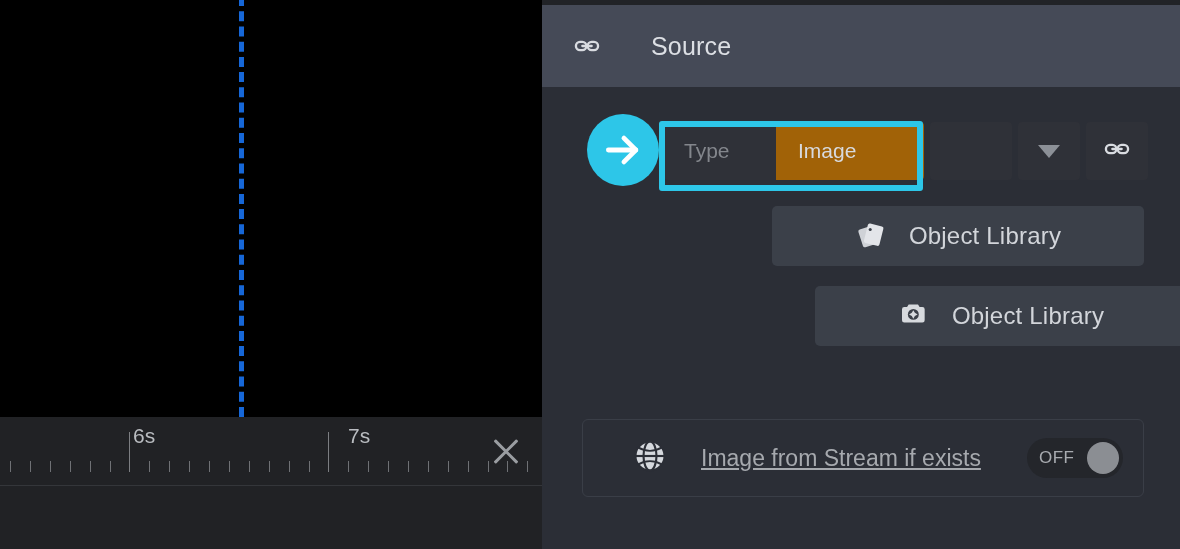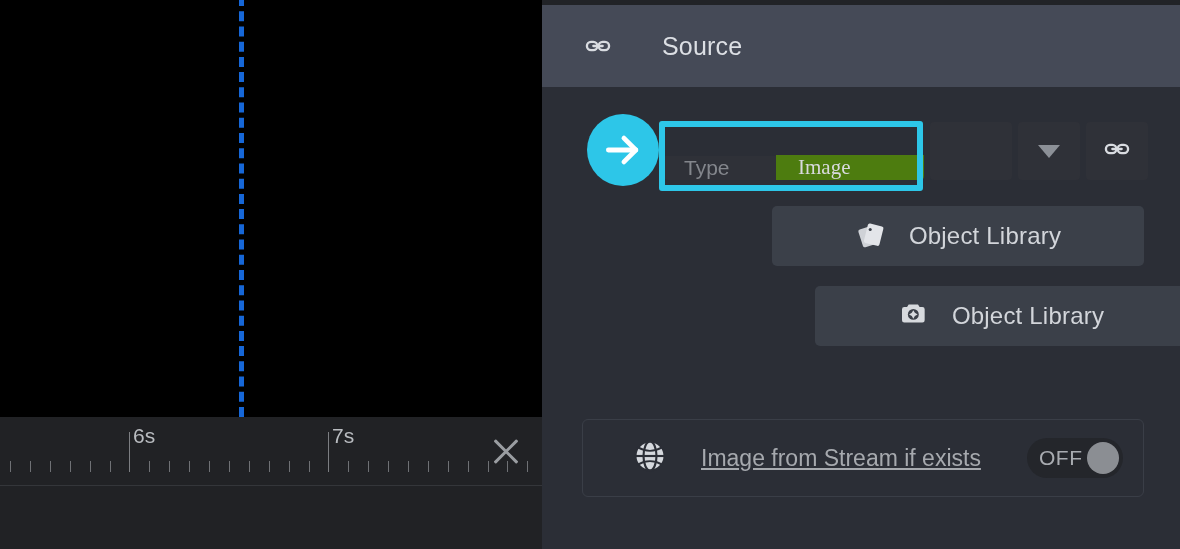--- a/index.html
+++ b/index.html
@@ -118,21 +118,21 @@
     background: #212327;
   }
   .panel-header {
     position: absolute;
     left: 0; top: 5px;
     width: 638px;
     height: 82px;
     background: #454a57;
     display: flex;
     align-items: center;
-    padding-left: 42px;
+    padding-left: 31px;
     box-sizing: border-box;
   }
   .panel-header .title {
     color: #dcdfe4;
     font-size: 25px;
     margin-left: 50px;
     letter-spacing: .2px;
   }
   .icon-link svg { display: block; }
 
@@ -165,42 +165,40 @@
     top: 35px;
     display: flex;
     height: 58px;
     gap: 6px;
   }
   .field-group {
     display: flex;
     height: 58px;
     border-radius: 4px;
     overflow: hidden;
-    align-items: flex-end;
   }
   .field-label {
     width: 112px;
     background: #2f3138;
     color: #83868c;
     font-size: 21px;
     display: flex;
     align-items: center;
     padding-left: 20px;
     box-sizing: border-box;
   }
   .field-value {
     width: 148px;
-    background: #4d7c0f;
+    background: #a16207;
     color: #d8dade;
     font-size: 21px;
     display: flex;
     align-items: center;
     padding-left: 22px;
     box-sizing: border-box;
-    font-family: Liberation Serif, serif;
   }
   .field-blank {
     width: 82px;
     height: 58px;
     background: #2f3138;
     border-radius: 4px;
   }
   .btn-square {
     width: 62px;
     height: 58px;
@@ -278,21 +276,21 @@
     width: 96px;
     height: 40px;
     border-radius: 20px;
     background: #24262b;
     display: flex;
     align-items: center;
     justify-content: flex-start;
   }
   .toggle .tgl-text {
     color: #a8abb0;
-    font-size: 21px;
+    font-size: 17px;
     margin-left: 12px;
     letter-spacing: .5px;
   }
   .toggle .knob {
     position: absolute;
     right: 4px;
     width: 32px;
     height: 32px;
     border-radius: 50%;
     background: #8b8e93;
@@ -334,21 +332,21 @@
           <div class="tick minor" style="left: 448px;"></div>
           <div class="tick minor" style="left: 468px;"></div>
           <div class="tick minor" style="left: 488px;"></div>
           <div class="tick minor" style="left: 507px;"></div>
           <div class="tick minor" style="left: 527px;"></div>
           <div class="tick major" style="left: 129px;"></div>
           <div class="tick major" style="left: 328px;"></div>
         </div>
 
       <div class="ruler-label" style="left:133px">6s</div>
-      <div class="ruler-label" style="left:332px">7s</div>
+      <div class="ruler-label" style="left:348px">7s</div>
 
       <div class="close-x"></div>
     </div>
 
     <div class="track-area"></div>
   </div>
 
   <div class="panel">
     <div class="panel-topstrip"></div>
 

